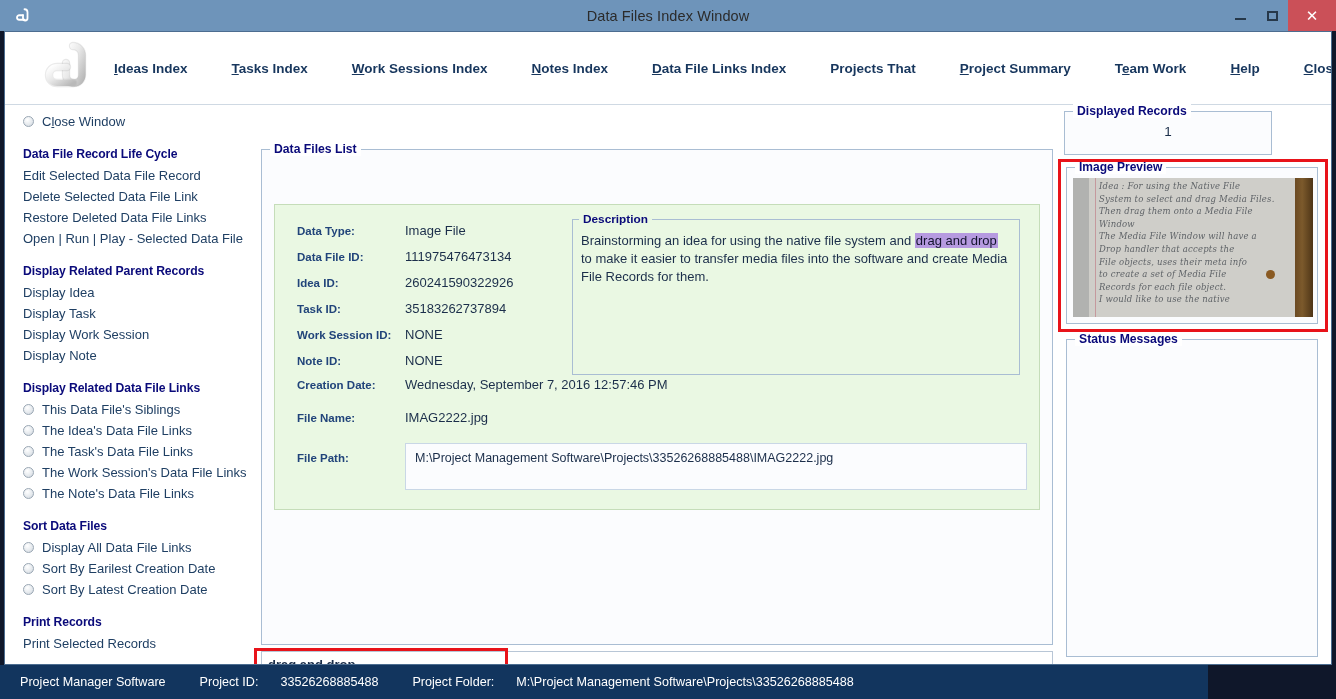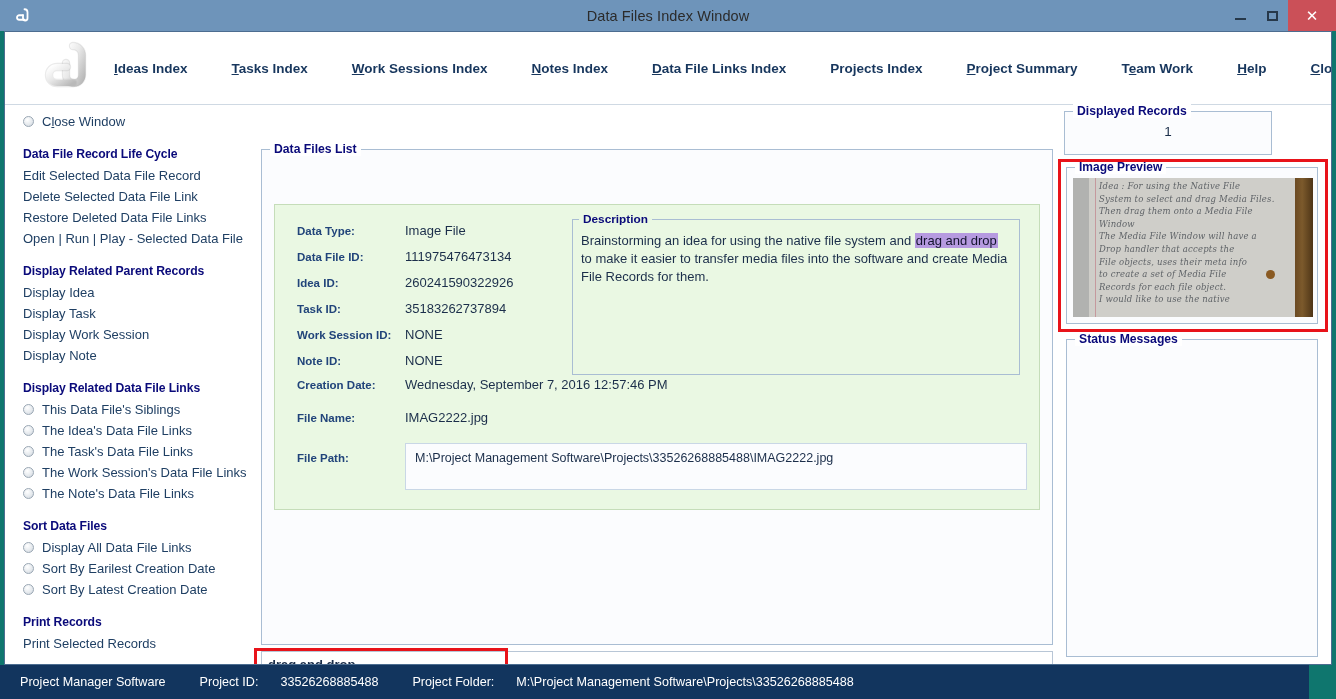--- a/index.html
+++ b/index.html
@@ -5,21 +5,21 @@
   * { box-sizing: border-box; margin: 0; padding: 0; }
   html, body {
     width: 1336px; height: 699px;
     font-family: "Liberation Sans", sans-serif;
     background: #7b9cbd;
     overflow: hidden;
   }
   #app {
     position: relative;
     width: 1336px; height: 699px;
-    background: #0f766e;
+    background: #0f172a;
   }
 
   
   .titlebar {
     position: absolute; top: 0; left: 0;
     width: 1336px; height: 31px;
     background: #6e94ba;
     display: flex; align-items: center;
   }
   .titlebar-logo {
@@ -264,21 +264,21 @@
   }
   .status-gb {
     position: absolute; top: 234px; left: 8px;
     width: 252px; height: 318px;
   }
 
   
   .statusbar {
     position: absolute;
     bottom: 0; left: 0;
-    width: 1309px; height: 34px;
+    width: 1208px; height: 34px;
     background: #12355e;
     display: flex; align-items: center;
     color: #ffffff; font-size: 12.6px;
     padding-left: 20px;
     gap: 8px;
   }
   .statusbar span { white-space: nowrap; }
   .sb-sep { display: inline-block; width: 18px; }
   .hw-margin {
     position: absolute; top: 0; bottom: 0; left: 22px;
@@ -353,21 +353,21 @@
           <path d="M25 26 h-10 a8 8 0 0 0 0 16 h16" fill="none" stroke="#9e9e9e" stroke-width="8.4" stroke-linecap="round" opacity=".22"></path>
           <path d="M25 26 h-10 a8 8 0 0 0 0 16 h16" fill="none" stroke="url(#lg)" stroke-width="6.2" stroke-linecap="round"></path>
         </svg>
       </div>
       <div class="menu-items">
         <div class="menu-item"><u>I</u>deas Index</div>
         <div class="menu-item"><u>T</u>asks Index</div>
         <div class="menu-item"><u>W</u>ork Sessions Index</div>
         <div class="menu-item"><u>N</u>otes Index</div>
         <div class="menu-item"><u>D</u>ata File Links Index</div>
-        <div class="menu-item">Projects Index</div>
+        <div class="menu-item">Projects That</div>
         <div class="menu-item"><u>P</u>roject Summary</div>
         <div class="menu-item">T<u>e</u>am Work</div>
         <div class="menu-item"><u>H</u>elp</div>
         <div class="menu-item"><u>C</u>lose Program</div>
       </div>
     </div>
 
     <div class="main">
 
       <div class="sidebar">

